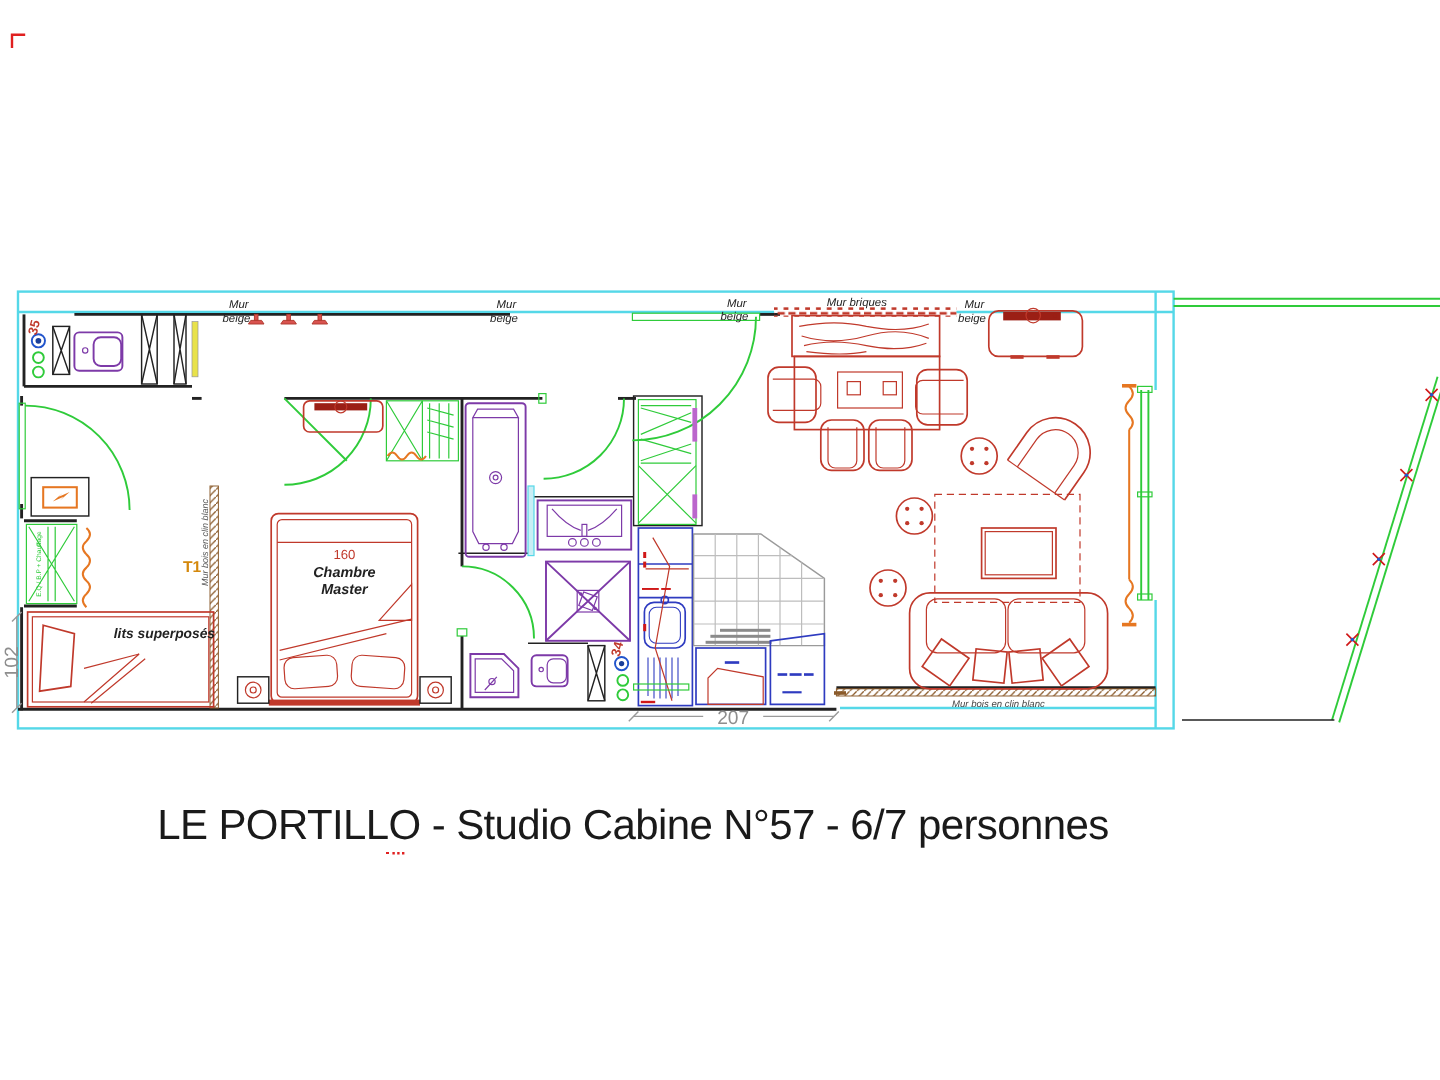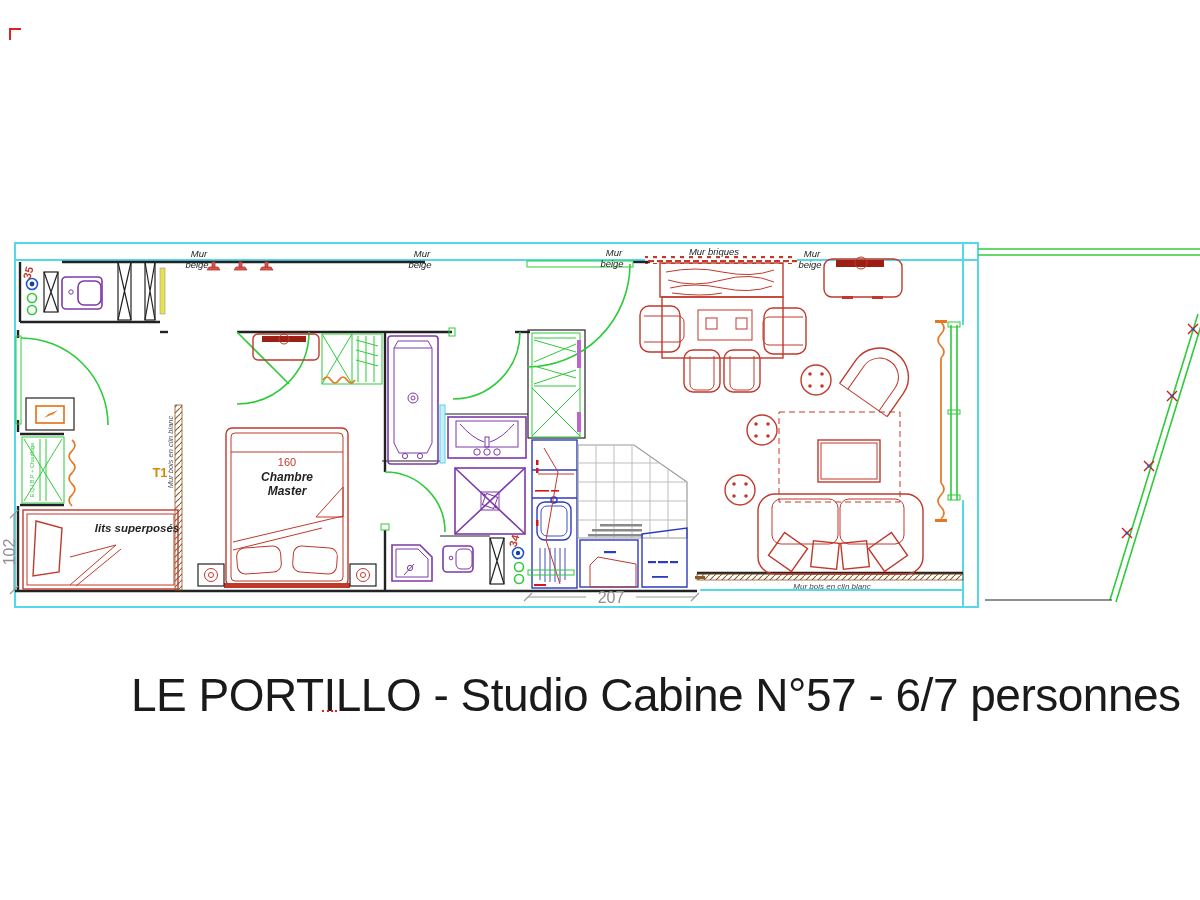--- a/index.html
+++ b/index.html
@@ -30,21 +30,21 @@
   .lbl{font-size:9.5px;font-style:italic;fill:#222;text-anchor:middle;}
   .note{font-size:8px;font-style:italic;fill:#444;text-anchor:middle;}
   .noteL{font-size:7.5px;font-style:italic;fill:#555;text-anchor:middle;}
   .room{font-size:12px;font-style:italic;font-weight:600;fill:#222;text-anchor:middle;}
   .bunk{font-size:11.5px;font-style:italic;font-weight:600;fill:#222;text-anchor:middle;}
   .dim{font-size:16px;fill:var(--gray);text-anchor:middle;}
   .rdim{font-size:11px;fill:var(--red);text-anchor:middle;font-weight:600;}
   .sz{font-size:11px;fill:var(--red);text-anchor:middle;}
   .t1{font-size:13px;font-weight:700;fill:#d4880c;text-anchor:middle;}
   .eq{font-size:5.5px;fill:var(--green);text-anchor:middle;}
-  .title{position:absolute;left:131px;top:668px;font-size:46px;color:var(--ink);
+  .title{position:absolute;left:131px;top:668px;font-size:35px;color:var(--ink);
          letter-spacing:-0.5px;white-space:nowrap;text-align:center;}
   .squiggle{position:absolute;left:322px;top:705px;width:15px;height:5px;
             border-bottom:2px dotted #e02020;}
 </style>
 </head>
 <body>
 
 <div class="page">
 <svg width="1200" height="900" viewBox="0 0 1200 900">
   <defs>

